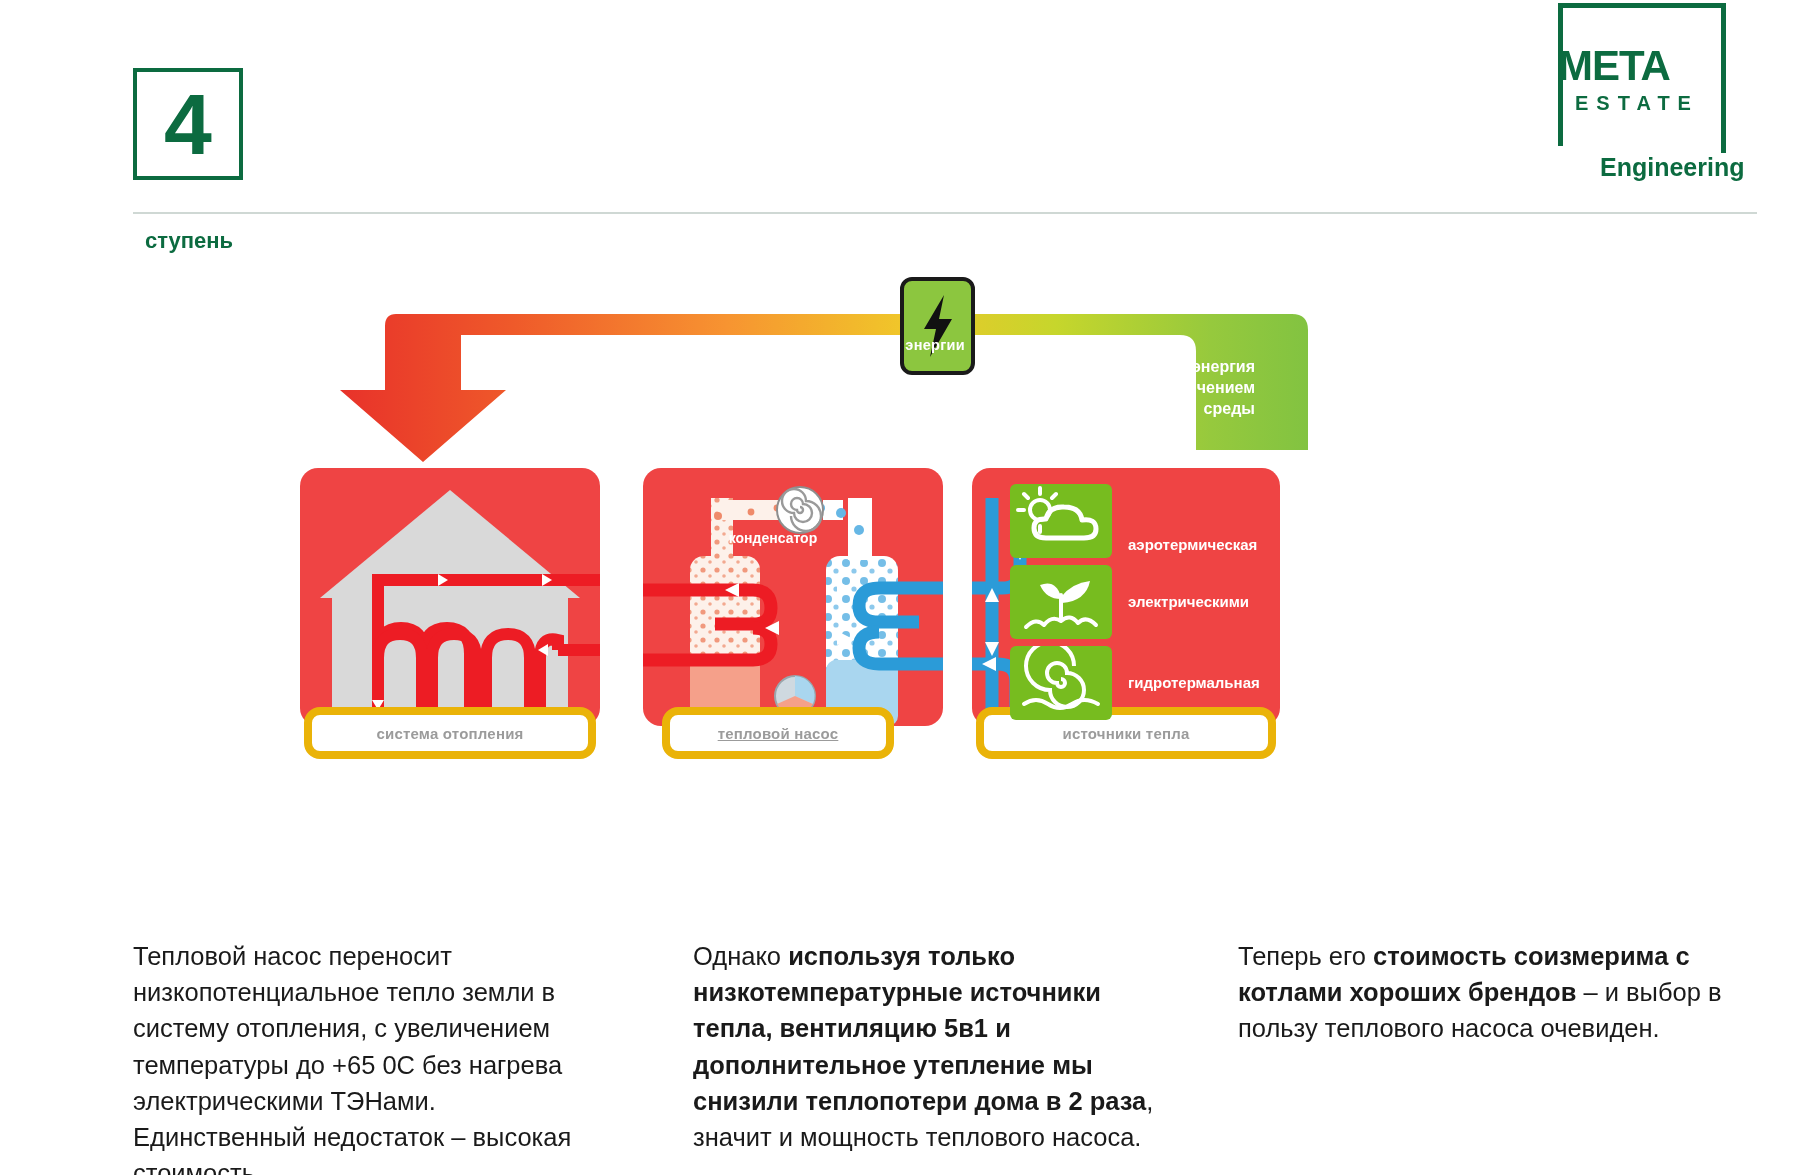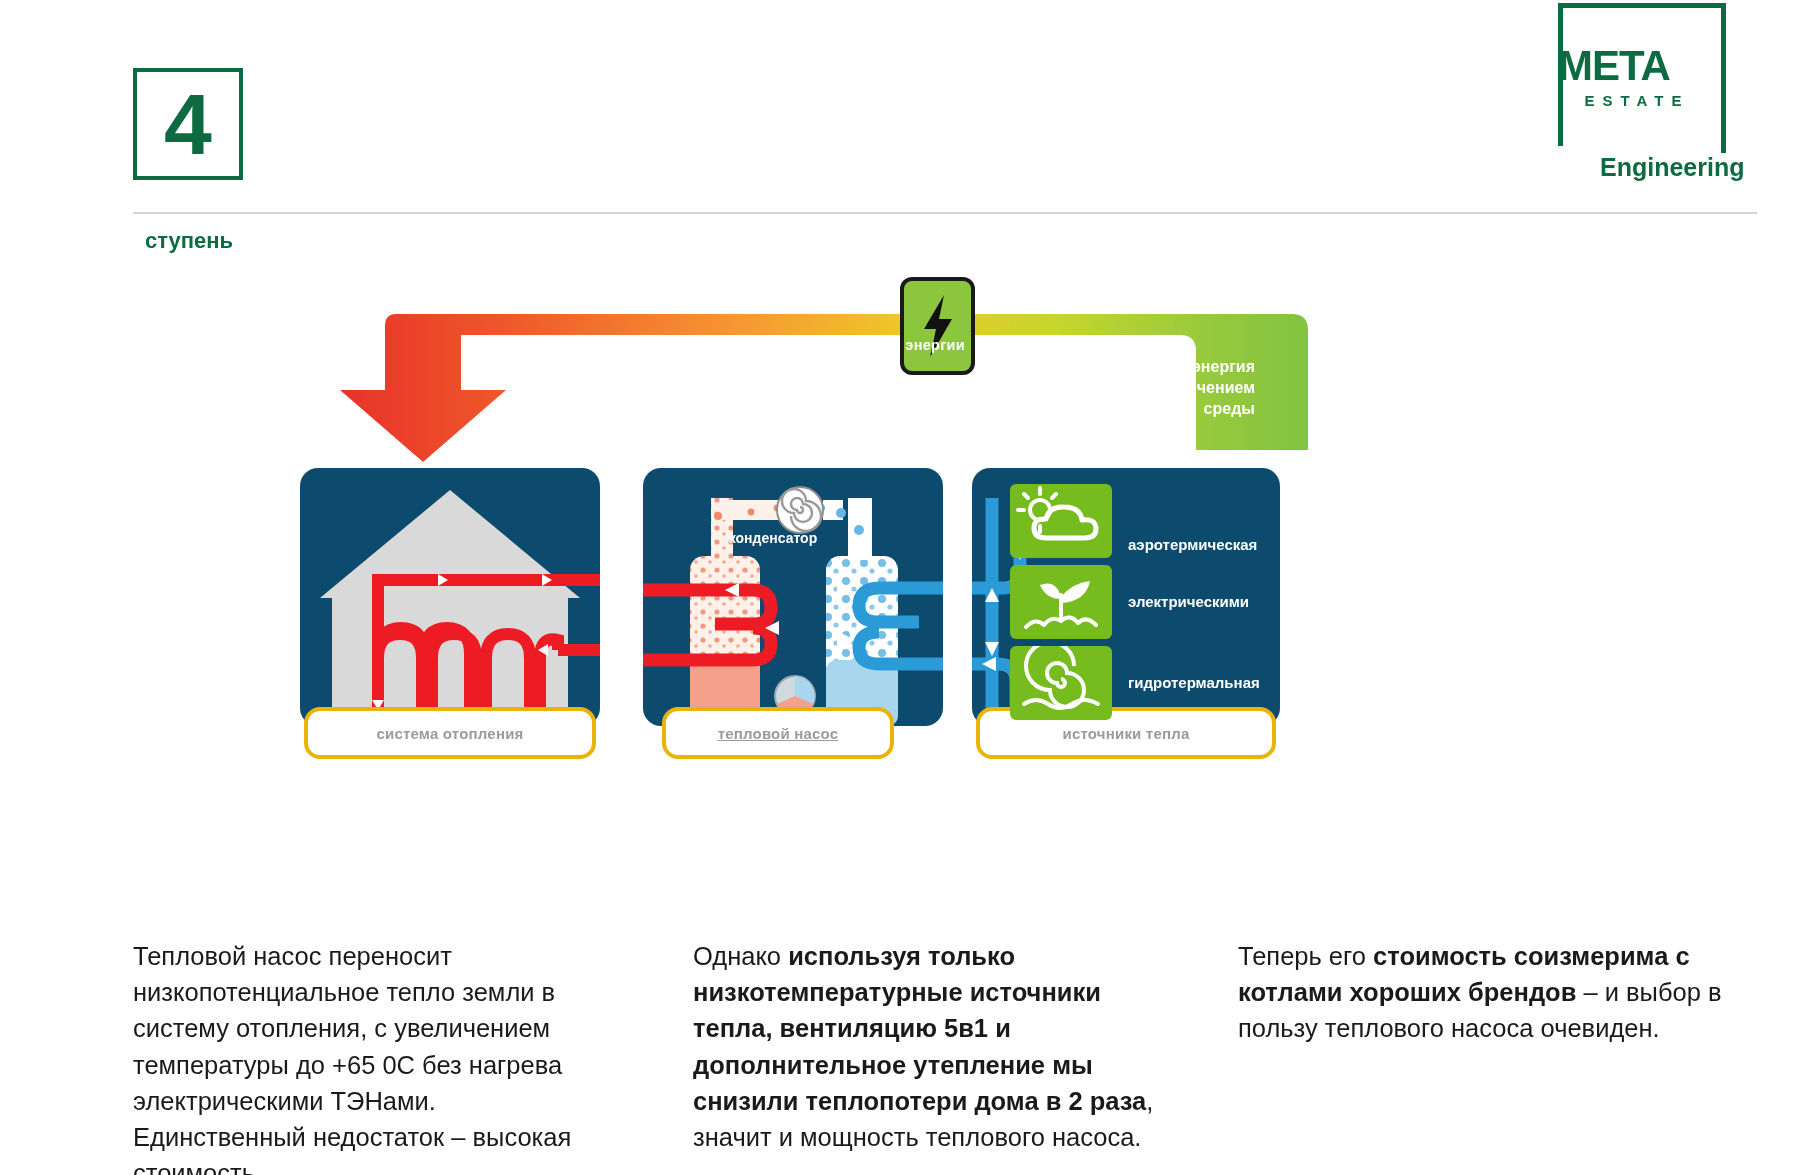--- a/index.html
+++ b/index.html
@@ -27,21 +27,21 @@
 
   
   .logo { position:absolute; left:1558px; top:3px; width:168px; height:190px; }
   .logo .frame-t { position:absolute; left:0; top:0; width:168px; height:5px; background:#0c6b40; }
   .logo .frame-l { position:absolute; left:0; top:0; width:5px; height:143px; background:#0c6b40; }
   .logo .frame-r { position:absolute; right:0; top:0; width:5px; height:178px; background:#0c6b40; }
   .logo .frame-b { position:absolute; right:0; bottom:12px; width:58px; height:5px; background:#0c6b40; }
   .logo .meta { position:absolute; left:0; top:42px; width:168px; text-align:left;
                 font-size:42px; font-weight:bold; color:#0c6b40; letter-spacing:-1px; line-height:1;}
   .logo .estate { position:absolute; left:0; top:90px; width:150px; text-align:center;
-                font-size:15px; font-weight:bold; color:#0c6b40; letter-spacing:8px; line-height:1; text-indent:8px;}
+                font-size:20px; font-weight:bold; color:#0c6b40; letter-spacing:8px; line-height:1; text-indent:8px;}
   .logo .eng { position:absolute; left:-8px; top:150px; width:150px; text-align:left;
                 font-size:25px; font-weight:bold; color:#0c6b40; line-height:1; background:#fff; padding:2px 6px;margin-left:44px;}
 
   
   .diagram { position:absolute; left:300px; top:240px; width:1200px; height:620px; }
 
   
   .grad-wrap { position:absolute; left:0; top:0; width:1200px; height:270px; }
 
   .bolt-box {
@@ -54,26 +54,26 @@
   .lbl-ext {
     position:absolute; left:325px; top:97px; width:340px; text-align:right;
     font-size:14.5px; font-weight:bold; color:#ffffff; letter-spacing:0.3px; z-index:6;
   }
   .lbl-env {
     position:absolute; left:760px; top:116px; width:195px; text-align:right;
     font-size:16px; font-weight:bold; color:#ffffff; line-height:1.32; z-index:6;
   }
 
   
-  .panel { position:absolute; background:#0c4a6e; border-radius:18px; }
+  .panel { position:absolute; background:#ef4444; border-radius:18px; }
   .p1 { left:0px;   top:228px; width:300px; height:258px; }
   .p2 { left:343px; top:228px; width:300px; height:258px; }
   .p3 { left:672px; top:228px; width:308px; height:258px; }
 
-  .cap { position:absolute; height:52px; border:4px solid #eab308; border-radius:16px;
+  .cap { position:absolute; height:52px; border:8px solid #eab308; border-radius:16px;
          background:#fff; display:flex; align-items:center; justify-content:center;
          font-size:15px; font-weight:bold; color:#9b9b9b; letter-spacing:0.2px; }
   .c1 { left:4px;   top:467px; width:292px; }
   .c2 { left:362px; top:467px; width:232px;text-decoration:underline; }
   .c3 { left:676px; top:467px; width:300px; }
 
   
   .gtile { position:absolute; background:#77bc1f; border-radius:6px; }
   .g1 { left:710px; top:244px; width:102px; height:74px; }
   .g2 { left:710px; top:325px; width:102px; height:74px; }

